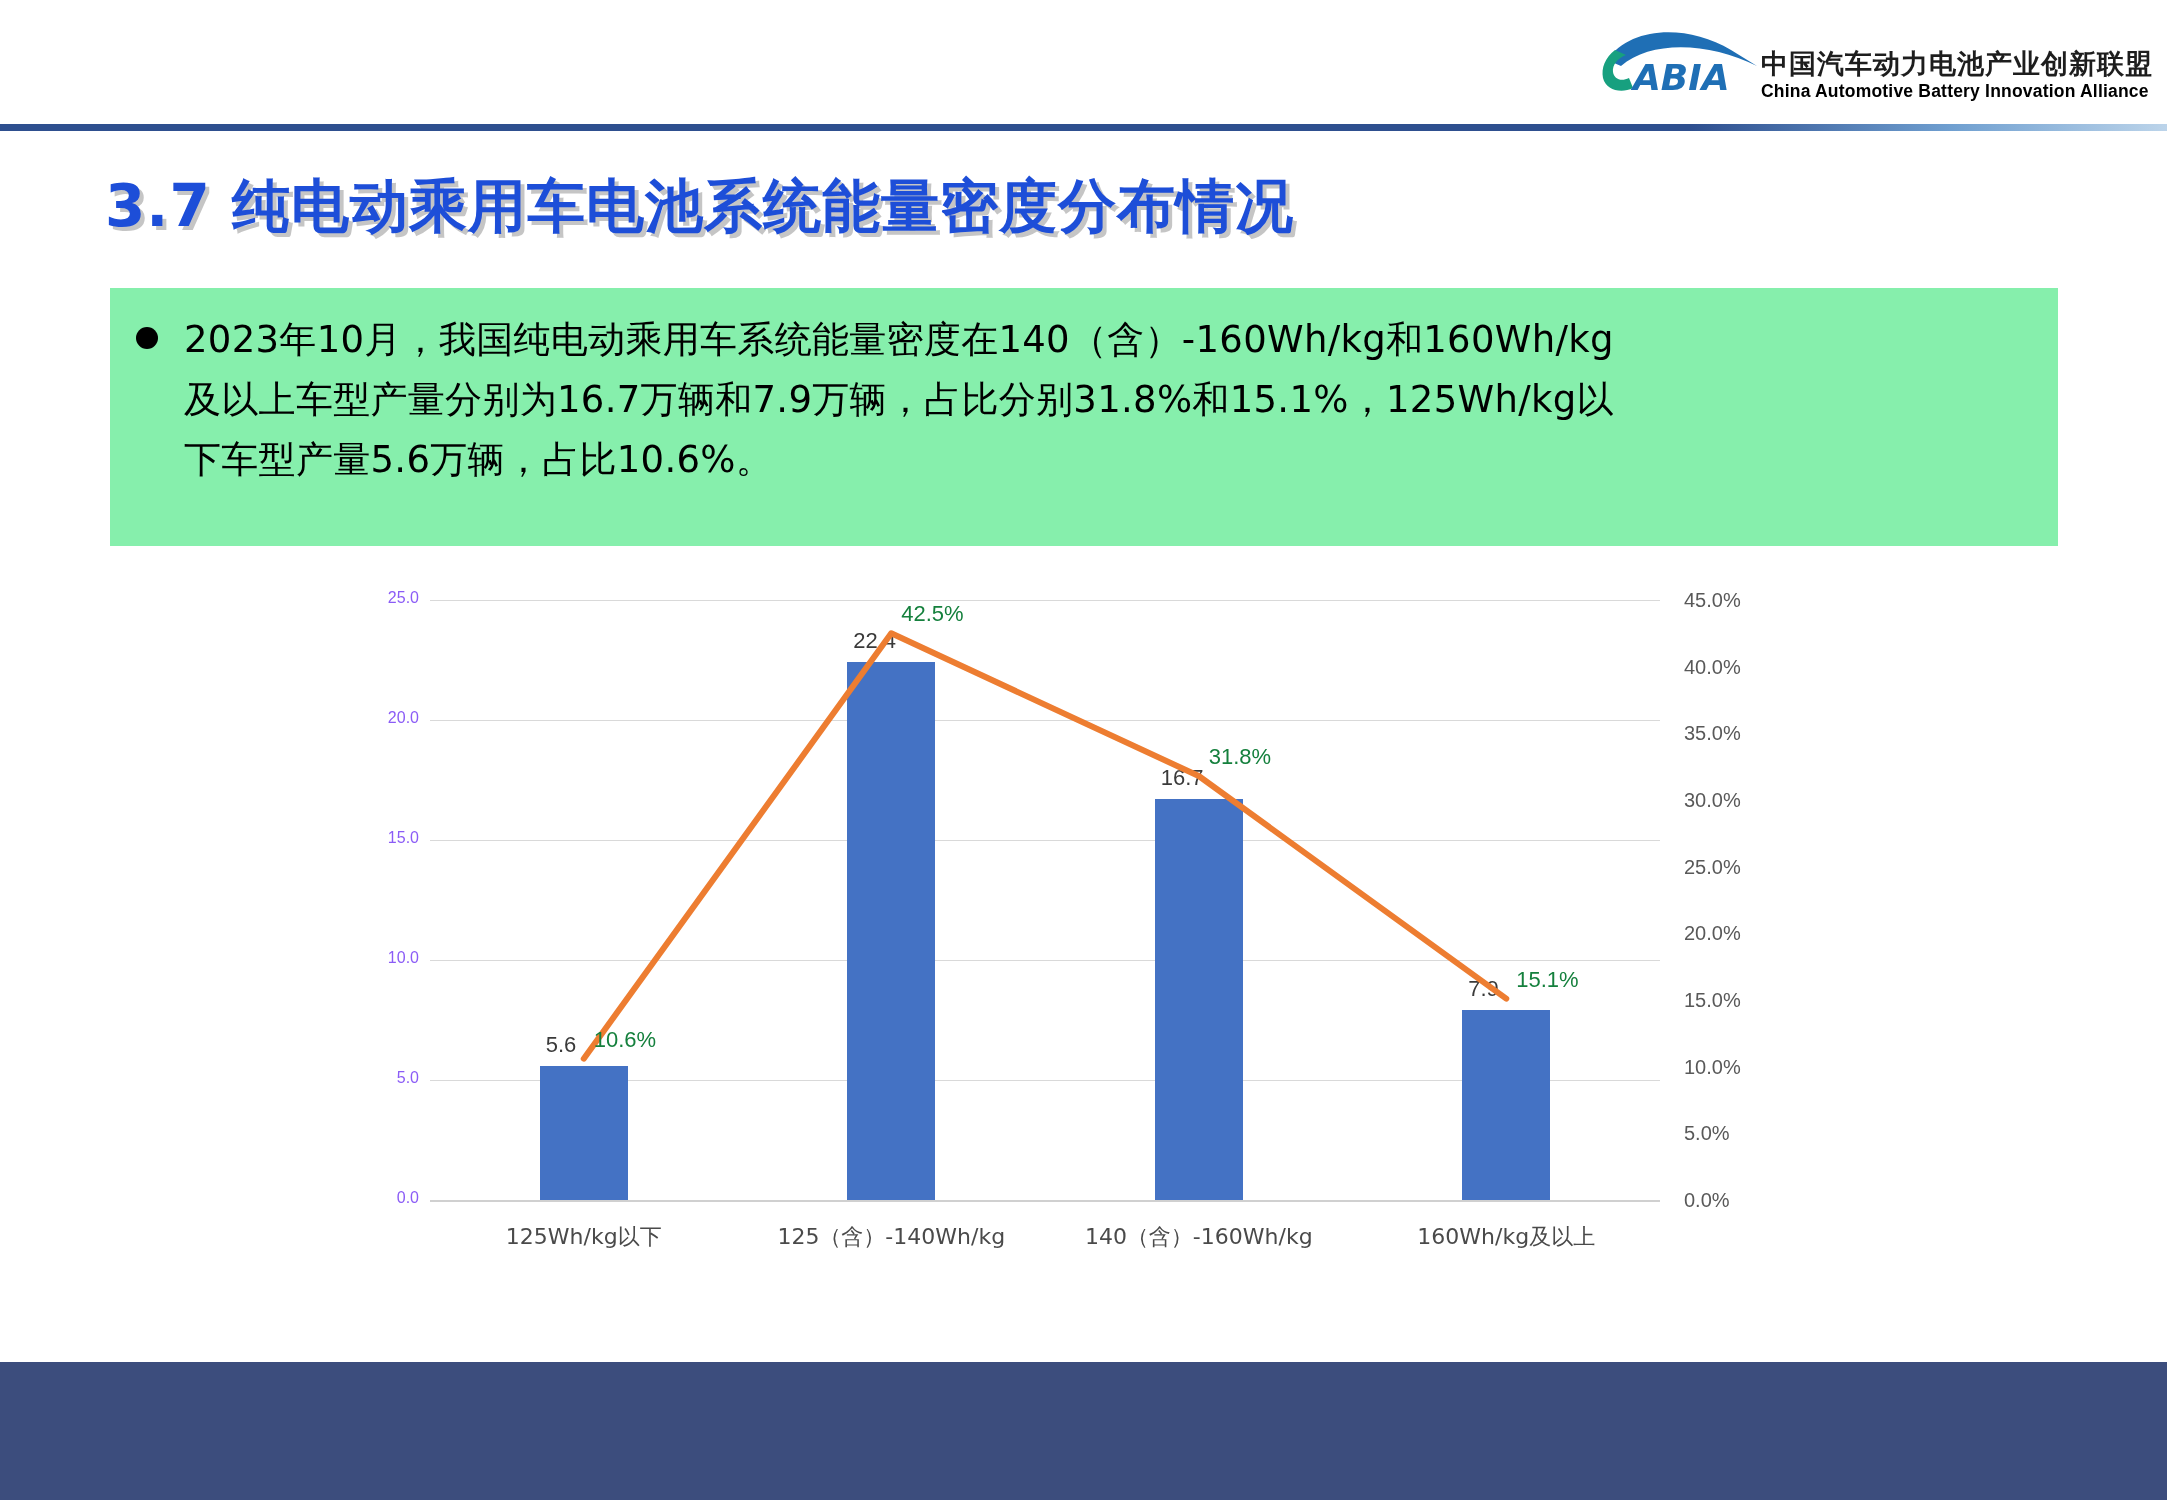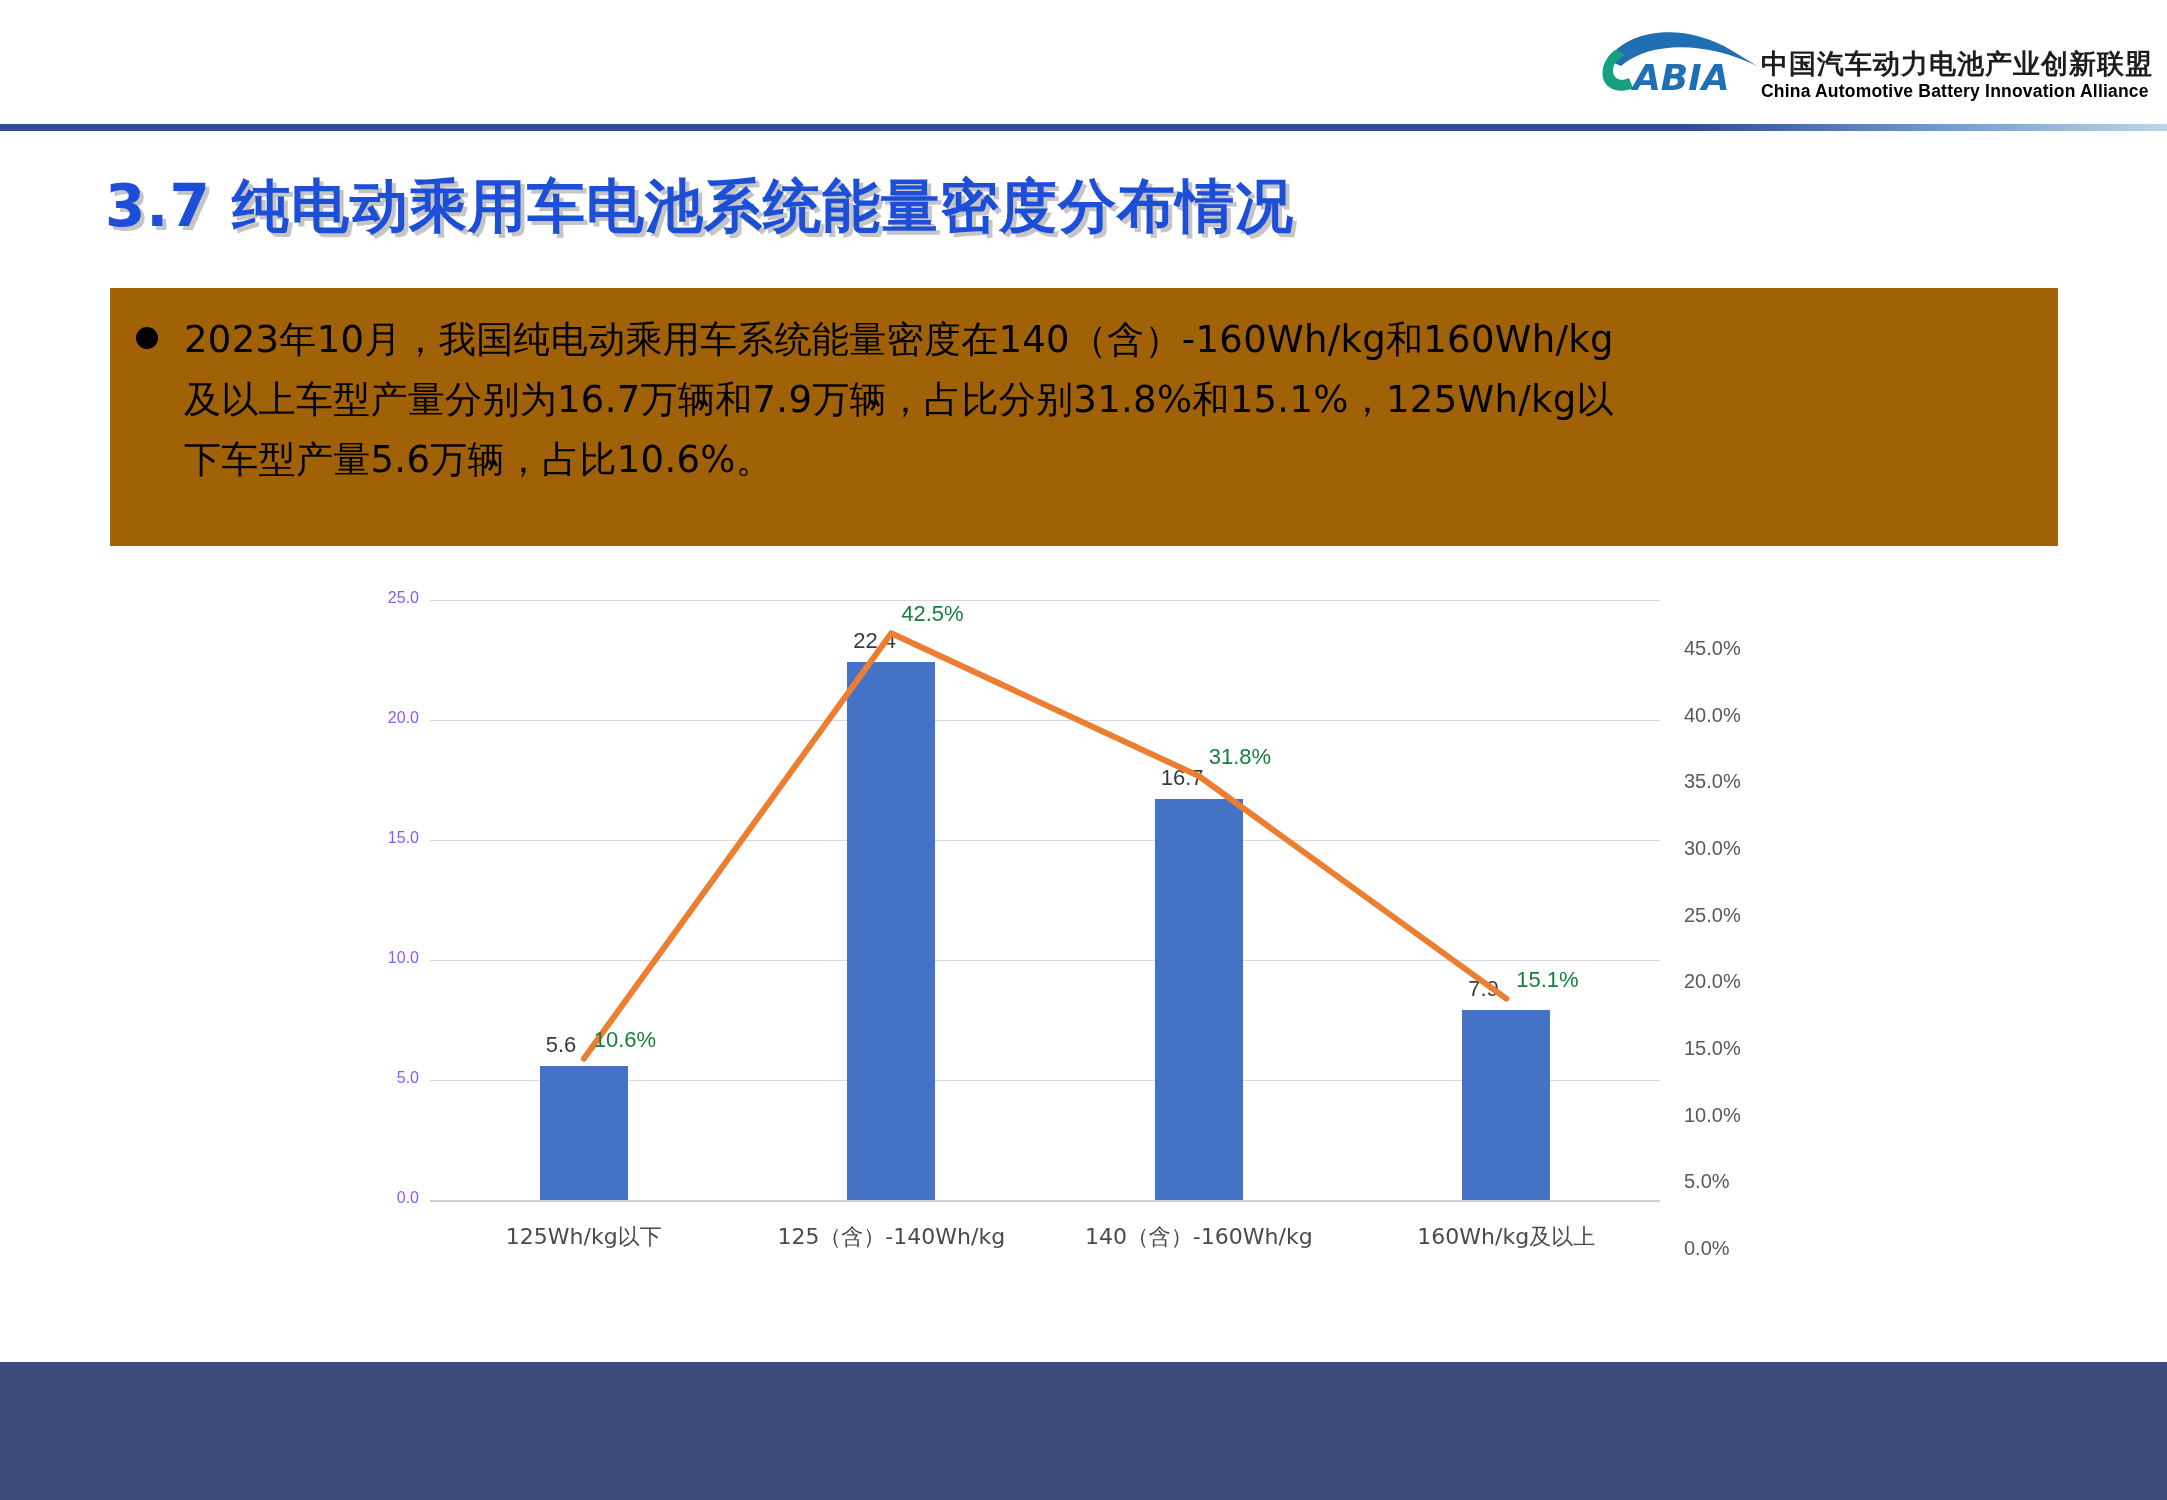--- a/index.html
+++ b/index.html
@@ -77,21 +77,21 @@
     text-shadow: 4px 4px 0px rgba(150,150,150,0.55);
   }
 
   
   .bullet-block {
     position: absolute;
     left: 110px;
     top: 288px;
     width: 1948px;
     height: 258px;
-    background: #a16207;
+    background: #86efac;
     box-sizing: border-box;
     padding: 22px 18px 12px 18px;
   }
   .bullet-row {
     display: flex;
     align-items: flex-start;
   }
   .bullet-dot {
     flex: 0 0 auto;
     width: 22px;
@@ -149,21 +149,20 @@
   }
   .ytick-right {
     position: absolute;
     left: 1684px;
     font-size: 20px;
     color: #595959;
     font-family: "Liberation Sans", sans-serif;
     text-align: left;
     width: 110px;
     transform: translateY(-11px);
-    margin-top: 48px;
   }
   .bar {
     position: absolute;
     background: #4472c4;
     bottom: 0;
   }
   .bar-label {
     position: absolute;
     font-size: 22px;
     color: #3a3a3a;

